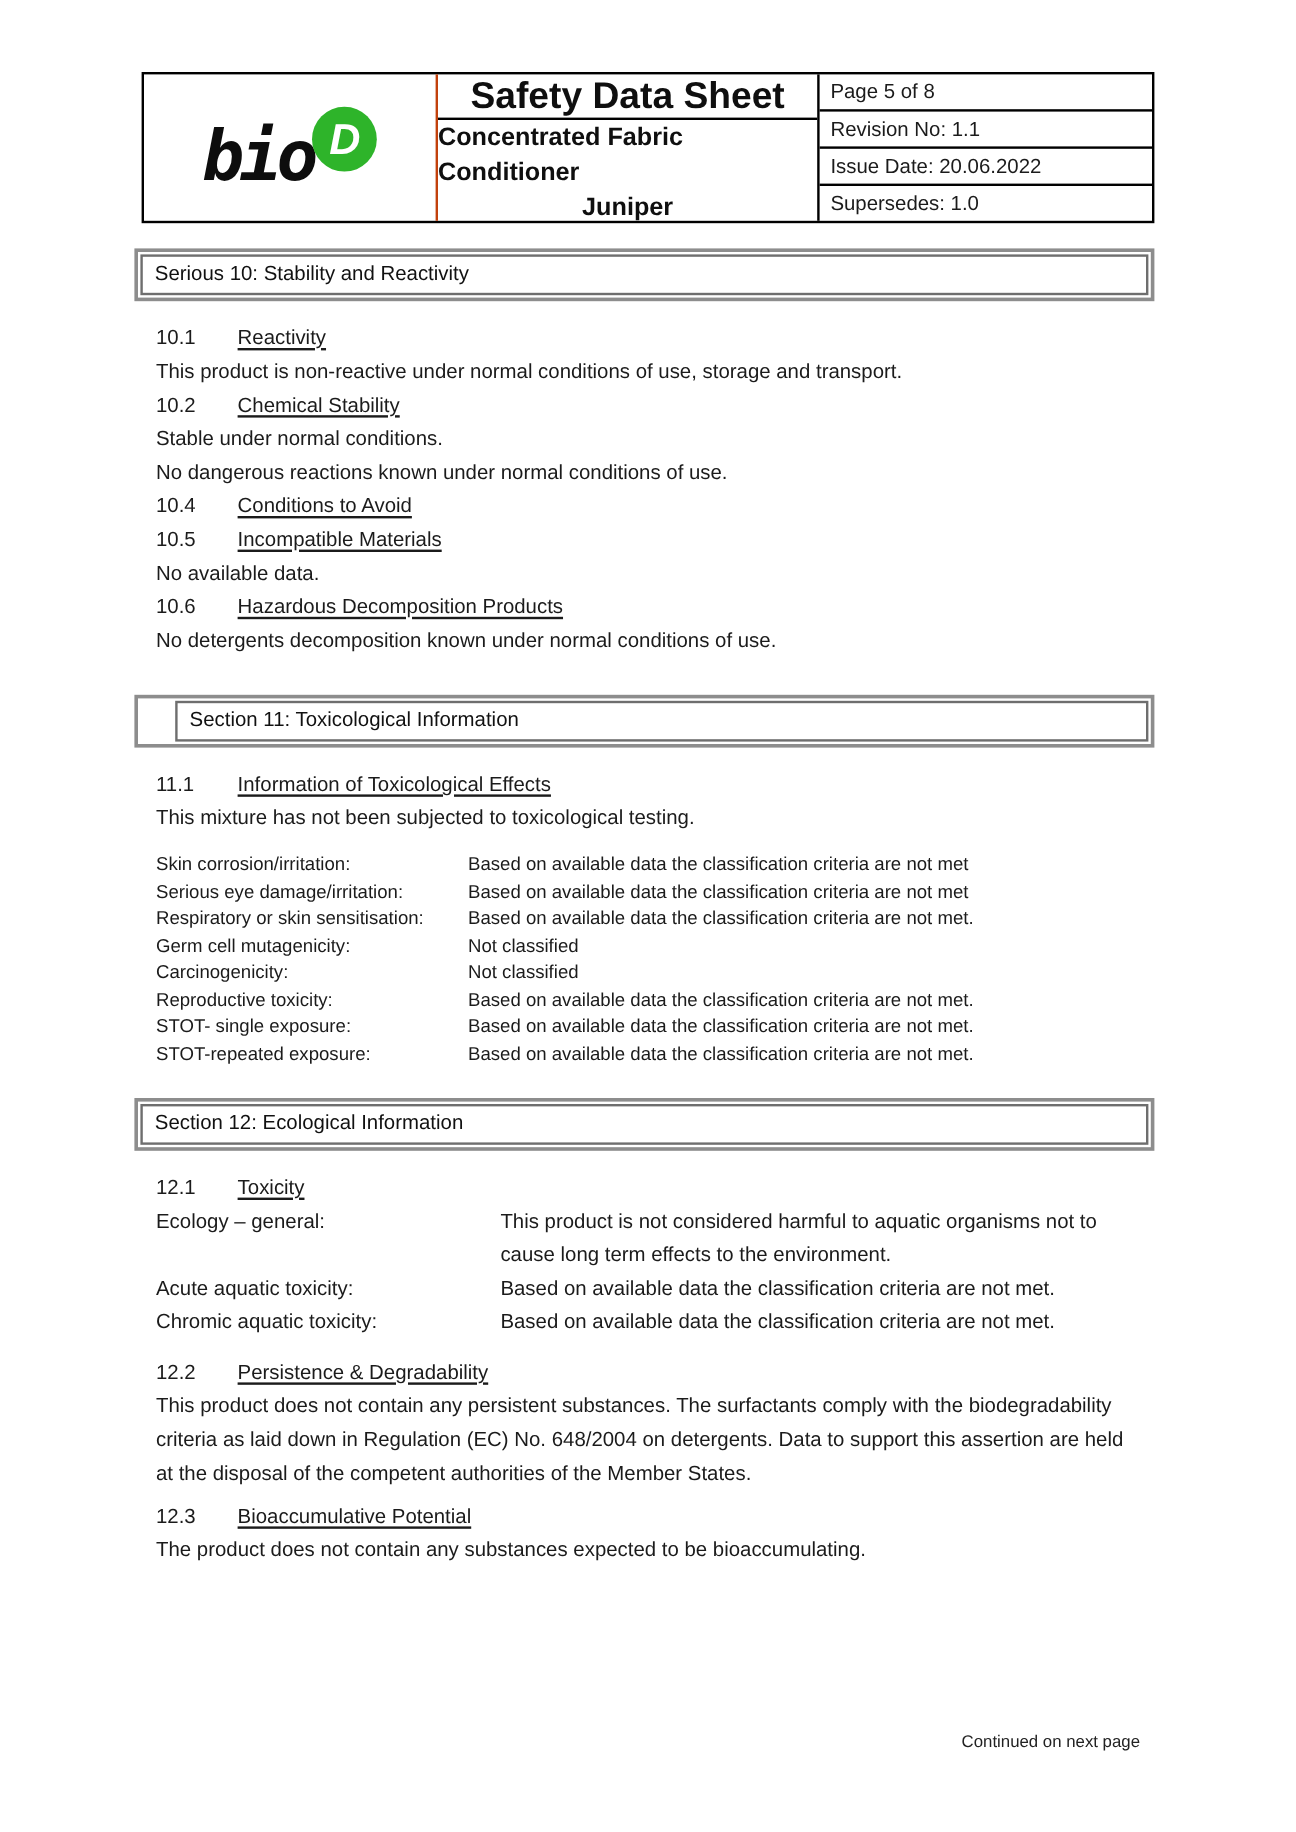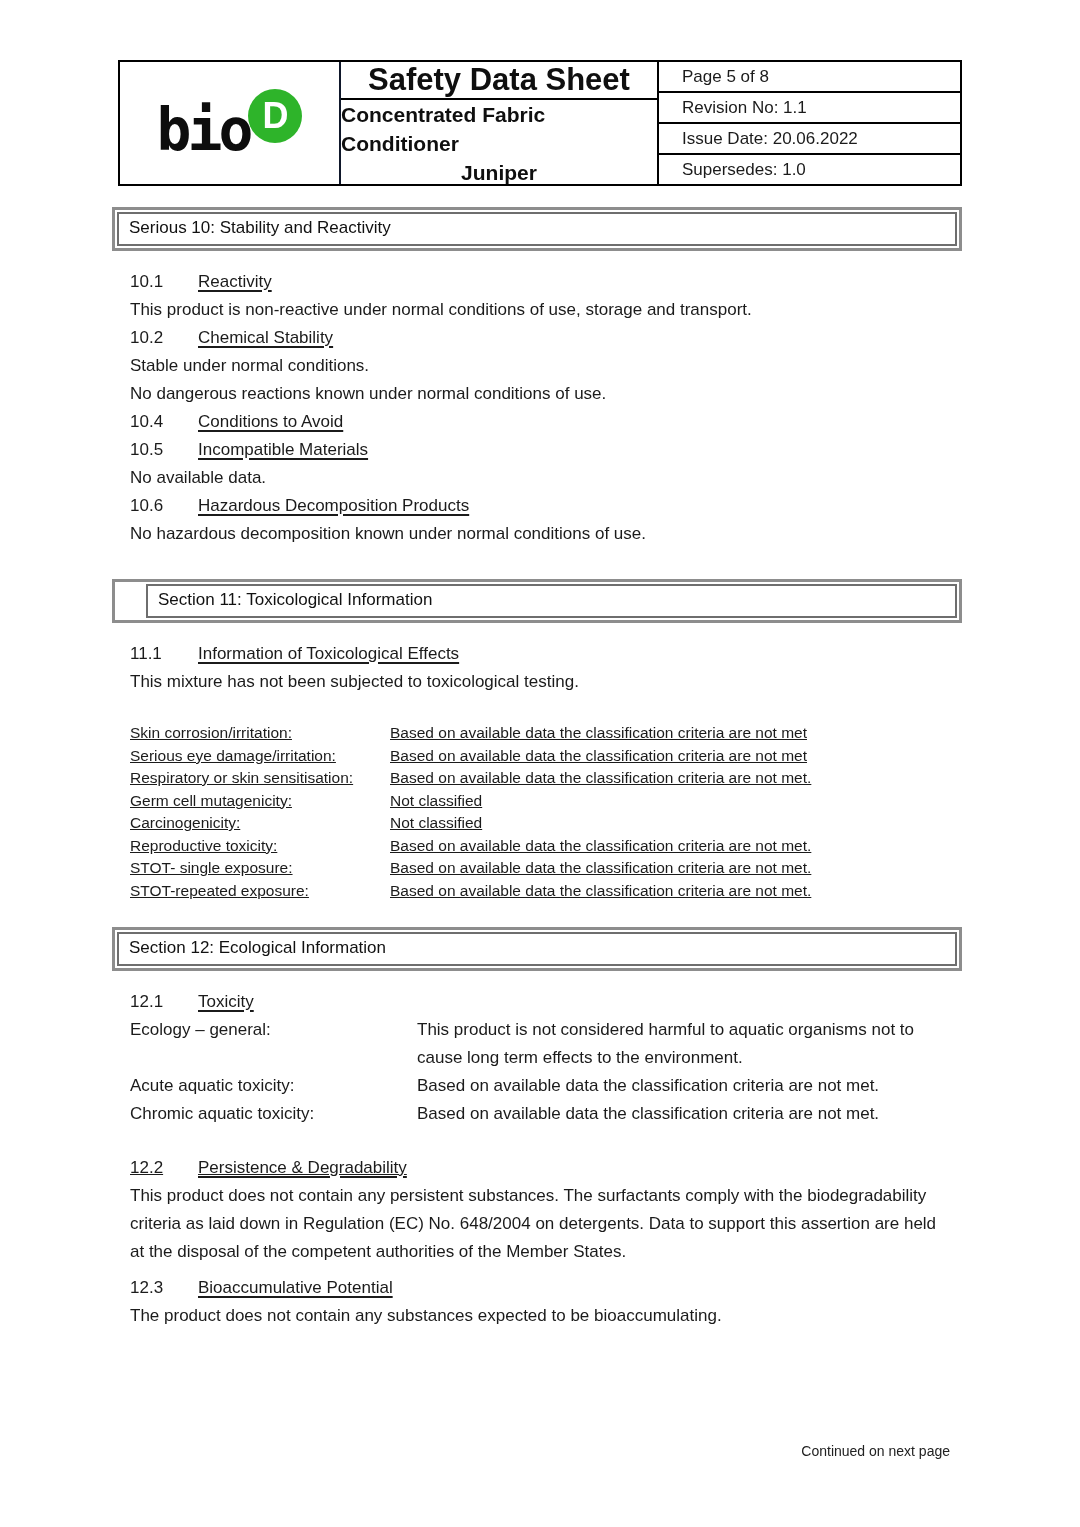--- a/index.html
+++ b/index.html
@@ -14,23 +14,23 @@
 
   
   .header-table {
     position: absolute; left: 118px; top: 60px;
     width: 844px; height: 126px;
     display: flex;
     border: 2px solid #000;
     background: #fff;
   }
   .cell-logo {
-    width: 221px; flex-shrink: 0;
-    border-right: 2px solid #0f172a;
-    display: flex; align-items: center; justify-content: center;
+    width: 245px; flex-shrink: 0;
+    border-right: 2px solid #c2410c;
+    display: flex; align-items: center; justify-content: center; font-style: italic;
   }
   .logo { display: flex; align-items: flex-start; }
   .logo-text {
     font-family: "DejaVu Sans Mono", monospace;
     font-weight: bold; font-size: 58px; line-height: 1;
     letter-spacing: -4px; color: #0d0d0d;
     margin-top: 14px;
   }
   .logo-badge {
     width: 54px; height: 54px; border-radius: 50%;
@@ -51,21 +51,21 @@
     font-weight: bold; font-size: 31px; color: #0f0f0f;
   }
   .title-bottom {
     flex: 1;
     display: flex; flex-direction: column; align-items: center; justify-content: center;
     font-weight: bold; font-size: 21px; line-height: 29px; color: #0f0f0f;
   }
   .cell-meta { flex: 1; display: flex; flex-direction: column; font-size: 17px; }
   .meta-row {
     flex: 1; display: flex; align-items: center;
-    padding-left: 23px; border-bottom: 2px solid #000;
+    padding-left: 9px; border-bottom: 2px solid #000;
   }
   .meta-row:last-child { border-bottom: none; }
 
   
   .content { position: absolute; left: 130px; top: 207px; width: 820px; }
 
   .band {
     width: 850px; margin-left: -18px;
     border: 3px solid #8d8d8d;
     padding: 2px;
@@ -82,21 +82,21 @@
   .sub { display: flex; font-size: 17px; line-height: 28px; }
   .sub-num { width: 68px; flex-shrink: 0; }
   .sub-heading {
     text-decoration: underline;
     text-decoration-thickness: 1.5px;
     text-underline-offset: 3px;
   }
   .body-line { font-size: 17px; line-height: 28px; }
 
   .gap-31 { margin-top: 31px; padding-left: 31px; }
-  .gap-27 { margin-top: 26px; text-decoration: underline; }
+  .gap-27 { margin-top: 14px; }
   .gap-23 { margin-top: 25px; }
   .gap-8  { margin-top: 8px; }
 
   .tox { font-size: 15.5px; line-height: 22.5px; }
   .tox .trow { display: flex; }
   .tox .lbl { width: 260px; flex-shrink: 0; }
 
   .eco { font-size: 17px; line-height: 28px; }
   .eco .trow { display: flex; gap: 23px; }
   .eco .lbl { width: 264px; flex-shrink: 0; }
@@ -164,21 +164,21 @@
     <div class="sub">
       <span class="sub-num">10.5</span>
       <span class="sub-heading">Incompatible Materials</span>
     </div>
     <div class="body-line">No available data.</div>
 
     <div class="sub">
       <span class="sub-num">10.6</span>
       <span class="sub-heading">Hazardous Decomposition Products</span>
     </div>
-    <div class="body-line">No hazardous decomposition known under normal conditions of use.</div>
+    <div class="body-line">No detergents decomposition known under normal conditions of use.</div>
 
     <div class="band gap-31">
       <div class="band-inner">Section 11: Toxicological Information</div>
     </div>
 
     <div class="sub">
       <span class="sub-num">11.1</span>
       <span class="sub-heading">Information of Toxicological Effects</span>
     </div>
     <div class="body-line">This mixture has not been subjected to toxicological testing.</div>

